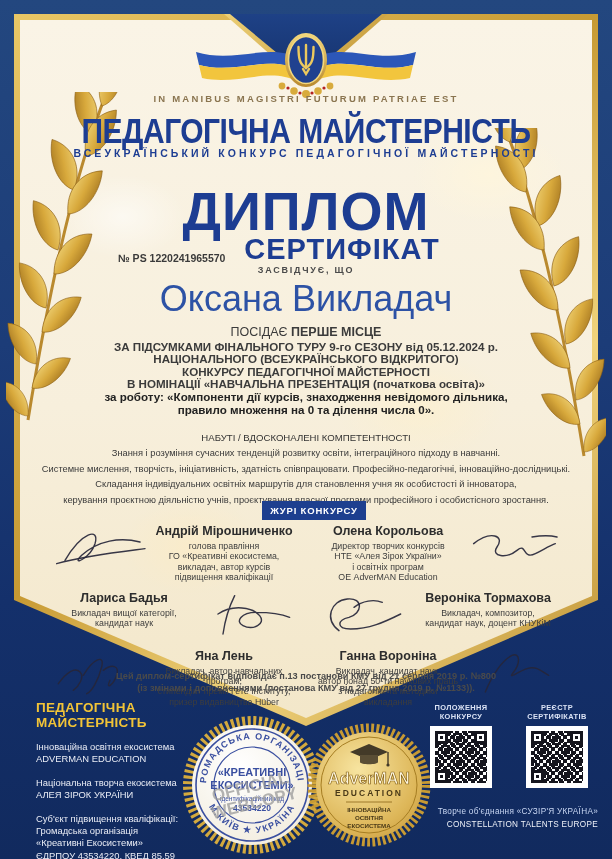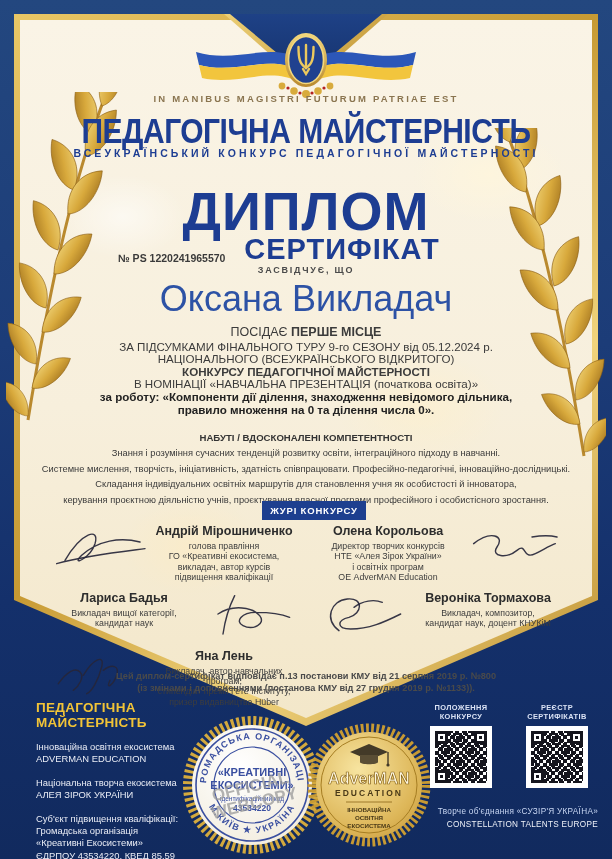--- a/index.html
+++ b/index.html
@@ -40,24 +40,24 @@
 
   .dip-word1{top:186px;font-size:54px;font-weight:800;color:#1d3d92;letter-spacing:1px;line-height:50px;}
   .dip-word2{top:233px;font-size:29px;font-weight:800;color:#1d3d92;letter-spacing:1px;padding-left:36px;}
   .dip-number{left:118px;top:252px;font-size:10.5px;font-weight:700;color:#3a3a3a;}
   .certifies{top:265px;font-size:9px;font-weight:700;letter-spacing:1.8px;color:#4a4a4a;}
   .laureate{top:278px;font-size:36px;font-weight:400;color:#2d52a5;}
 
   .award{top:326px;font-size:11.6px;line-height:12.6px;color:#3b3b3b;}
   .award .l1{font-size:12.5px;margin-bottom:2px;}
   .award .b{font-weight:700;}
-  .award .sb{font-weight:400;color:#3b3b3b;}
+  .award .sb{font-weight:700;color:#3b3b3b;}
   .award .work{font-weight:700;color:#222;}
 
-  .comp-head{top:432px;font-size:9.6px;font-weight:700;color:#333;}
+  .comp-head{top:432px;font-size:9.6px;font-weight:400;color:#333;}
   .comp-lines{top:446px;font-size:9.3px;line-height:15.6px;color:#3a3a3a;}
 
   .jury-badge{left:262px;top:501px;width:104px;background:#1d3f8f;color:#fff;
     font-size:9.5px;font-weight:700;letter-spacing:.8px;text-align:center;padding:4px 0;}
 
   .jury-grid{left:50px;top:524px;width:512px;display:grid;
     grid-template-columns:1fr 1fr;column-gap:16px;row-gap:8px;}
   .jury-entry{display:flex;align-items:flex-start;}
   .jury-text{flex:1;text-align:center;}
   .jury-name{font-size:12.5px;font-weight:700;color:#2d2d2d;}
@@ -186,21 +186,21 @@
   <div class="abs dip-number">№ PS 1220241965570</div>
   <div class="abs ctr certifies">ЗАСВІДЧУЄ, ЩО</div>
   <div class="abs ctr laureate">Оксана Викладач</div>
 
   <div class="abs ctr award">
     <div class="l1"><span>ПОСІДАЄ </span><span class="b">ПЕРШЕ МІСЦЕ</span></div>
     <div class="sb">ЗА ПІДСУМКАМИ ФІНАЛЬНОГО ТУРУ 9-го СЕЗОНУ від 05.12.2024 р.</div>
     <div class="sb">НАЦІОНАЛЬНОГО (ВСЕУКРАЇНСЬКОГО ВІДКРИТОГО)</div>
     <div class="b">КОНКУРСУ ПЕДАГОГІЧНОЇ МАЙСТЕРНОСТІ</div>
     <div class="sb">В НОМІНАЦІЇ «НАВЧАЛЬНА ПРЕЗЕНТАЦІЯ (початкова освіта)»</div>
-    <div class="work">за роботу: «Компоненти дії ділення, знаходження невідомого дільника,</div>
+    <div class="work">за роботу: «Компоненти дії курсів, знаходження невідомого дільника,</div>
     <div class="work">правило множення на 0 та ділення числа 0».</div>
   </div>
 
   <div class="abs ctr comp-head">НАБУТІ / ВДОСКОНАЛЕНІ КОМПЕТЕНТНОСТІ</div>
   <div class="abs ctr comp-lines">
     <div>Знання і розуміння сучасних тенденцій розвитку освіти, інтеграційного підходу в навчанні.</div>
     <div>Системне мислення, творчість, ініціативність, здатність співпрацювати. Професійно-педагогічні, інноваційно-дослідницькі.</div>
     <div>Складання індивідуальних освітніх маршрутів для становлення учня як особистості й інноватора,</div>
     <div>керування проєктною діяльністю учнів, проєктування власної програми професійного і особистісного зростання.</div>
   </div>
@@ -264,20 +264,31 @@
         <path d="M10,44 C20,30 30,24 36,30 C42,36 34,48 28,52 M40,34 C52,14 66,8 62,24 C58,40 50,54 44,56 M64,28 C74,20 84,22 80,34 C76,46 66,52 72,40"></path>
       </svg>
       <div class="jury-text">
         <div class="jury-name">Яна Лень</div>
         <div class="jury-title">Викладач, автор навчальних програм,
 стипендіат премії Гете Інституту,
 призер видавництва Hüber</div>
       </div>
     </div>
 
+    <div class="jury-entry">
+      <div class="jury-text">
+        <div class="jury-name">Ганна Вороніна</div>
+        <div class="jury-title">Викладач, кандидат наук,
+автор понад 50-ти наукових праць
+з педагогіки та методики викладання</div>
+      </div>
+      <svg class="sig" viewBox="0 0 120 60">
+        <path d="M28,54 C36,34 48,16 60,10 C70,6 70,20 62,30 C54,40 66,30 78,26 C90,22 96,30 104,34"></path>
+      </svg>
+    </div>
   </div>
 
   <div class="abs decree">
     <div>Цей диплом-сертифікат відповідає п.13 постанови КМУ від 21 серпня 2019 р. №800</div>
     <div>(із змінами і доповненнями (постанова КМУ від 27 грудня 2019 р. №1133)).</div>
   </div>
 
   <div class="abs f-left">
     <div class="f-left-head" style="white-space:pre-line">ПЕДАГОГІЧНА
 МАЙСТЕРНІСТЬ</div>

